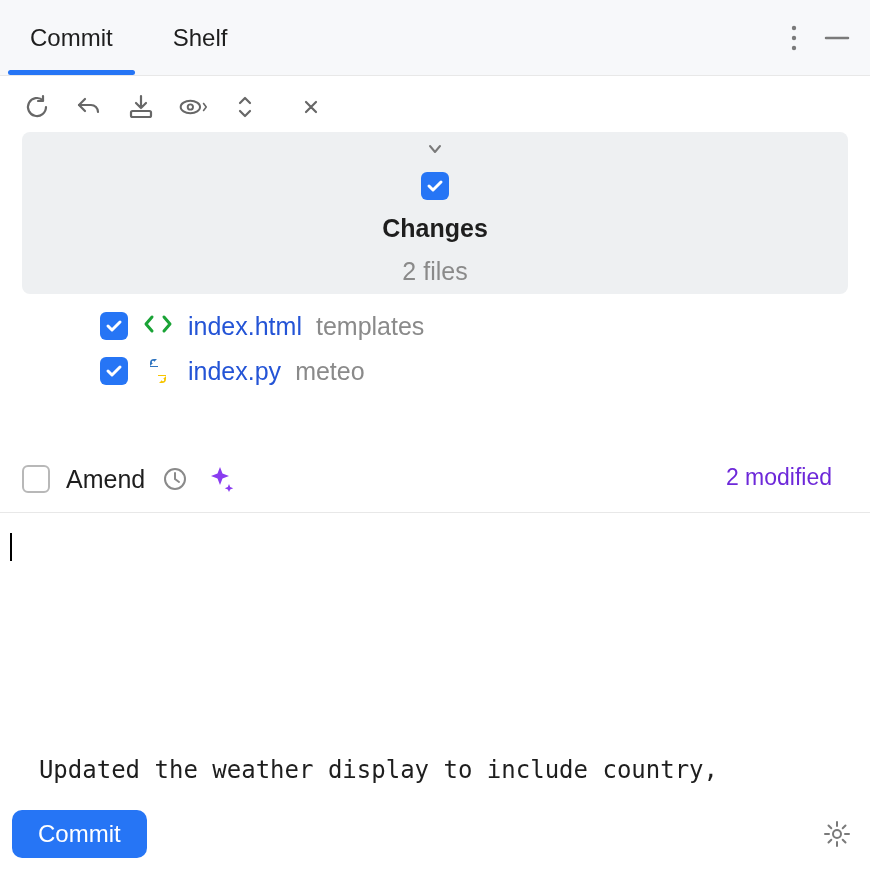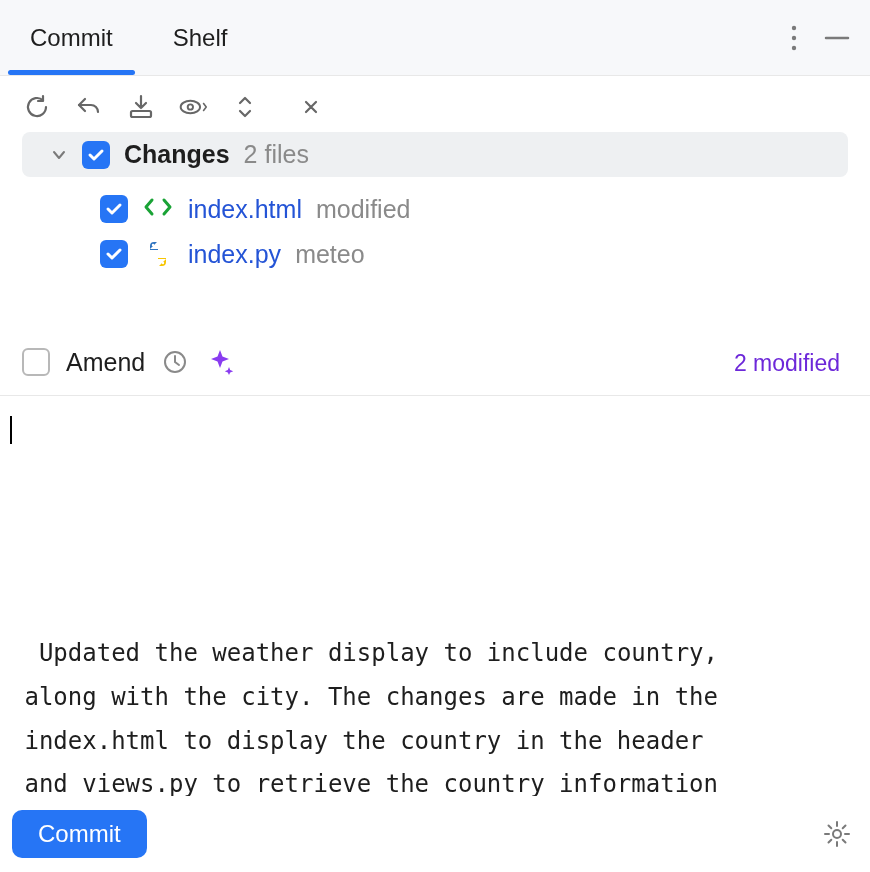--- a/index.html
+++ b/index.html
@@ -43,22 +43,23 @@
     display:flex; align-items:center; gap:22px;
     padding: 16px 22px 10px 22px;
   }
   .toolbar .icon svg { width:30px; height:30px; }
   .changes-area { padding: 0 22px; }
   .changes-root {
     background:#eef0f2;
     border-radius:8px;
     display:flex; align-items:center;
     gap:14px;
-    padding: 8px 28px;
+    padding: 8px 14px;
     margin-bottom:10px;
+    flex-direction:column;
   }
   .chev { display:inline-flex; }
   .checkbox {
     width:28px; height:28px;
     border-radius:6px;
     background:#2675f5;
     display:inline-flex; align-items:center; justify-content:center;
     flex-shrink:0;
   }
   .checkbox svg { width:20px; height:20px; }
@@ -69,22 +70,22 @@
   .files-count { color:#8a8a8a; font-size:25px;text-align:center; }
   .file-row {
     display:flex; align-items:flex-start; gap:14px;
     padding: 8px 0 8px 78px;
     font-size:25px;
   }
   .file-row .fileicon { width:32px; display:inline-flex; justify-content:center; }
   .file-name { color:#2454d6; }
   .file-dir { color:#8a8a8a; }
   .amend-bar {
-    display:flex; align-items:flex-end; justify-content:space-between;
-    padding: 22px 30px 18px 22px;
+    display:flex; align-items:flex-start; justify-content:space-between;
+    padding: 22px 38px 18px 22px;
     margin-top: 48px;
     border-bottom:1px solid #e8e8e8;
   }
   .amend-left { display:flex; align-items:center; gap:16px; }
   .amend-label { font-size:25px; color:#1e1e1e; }
   .modified { color:#6d28d9; font-size:23px; }
   .commit-msg {
     font-family: "SF Mono", Menlo, Consolas, monospace;
     font-size:24px;
     line-height:1.82;
@@ -212,21 +213,21 @@
           <path d="M4 10l4 4 8-8" fill="none" stroke="#fff" stroke-width="3" stroke-linecap="round" stroke-linejoin="round"></path>
         </svg>
     </span>
     <span class="fileicon">
       <svg width="30" height="24" viewBox="0 0 30 24">
           <path d="M9 5L3 12l6 7" fill="none" stroke="#1aa336" stroke-width="3" stroke-linecap="round" stroke-linejoin="round"></path>
           <path d="M21 5l6 7-6 7" fill="none" stroke="#1aa336" stroke-width="3" stroke-linecap="round" stroke-linejoin="round"></path>
         </svg>
     </span>
     <span class="file-name">index.html</span>
-    <span class="file-dir">modified</span>
+    <span class="file-dir">templates</span>
   </div>
 
   <div class="file-row">
     <span class="checkbox">
       <svg viewBox="0 0 20 20">
           <path d="M4 10l4 4 8-8" fill="none" stroke="#fff" stroke-width="3" stroke-linecap="round" stroke-linejoin="round"></path>
         </svg>
     </span>
     <span class="fileicon">
       <svg width="28" height="28" viewBox="0 0 28 28">

